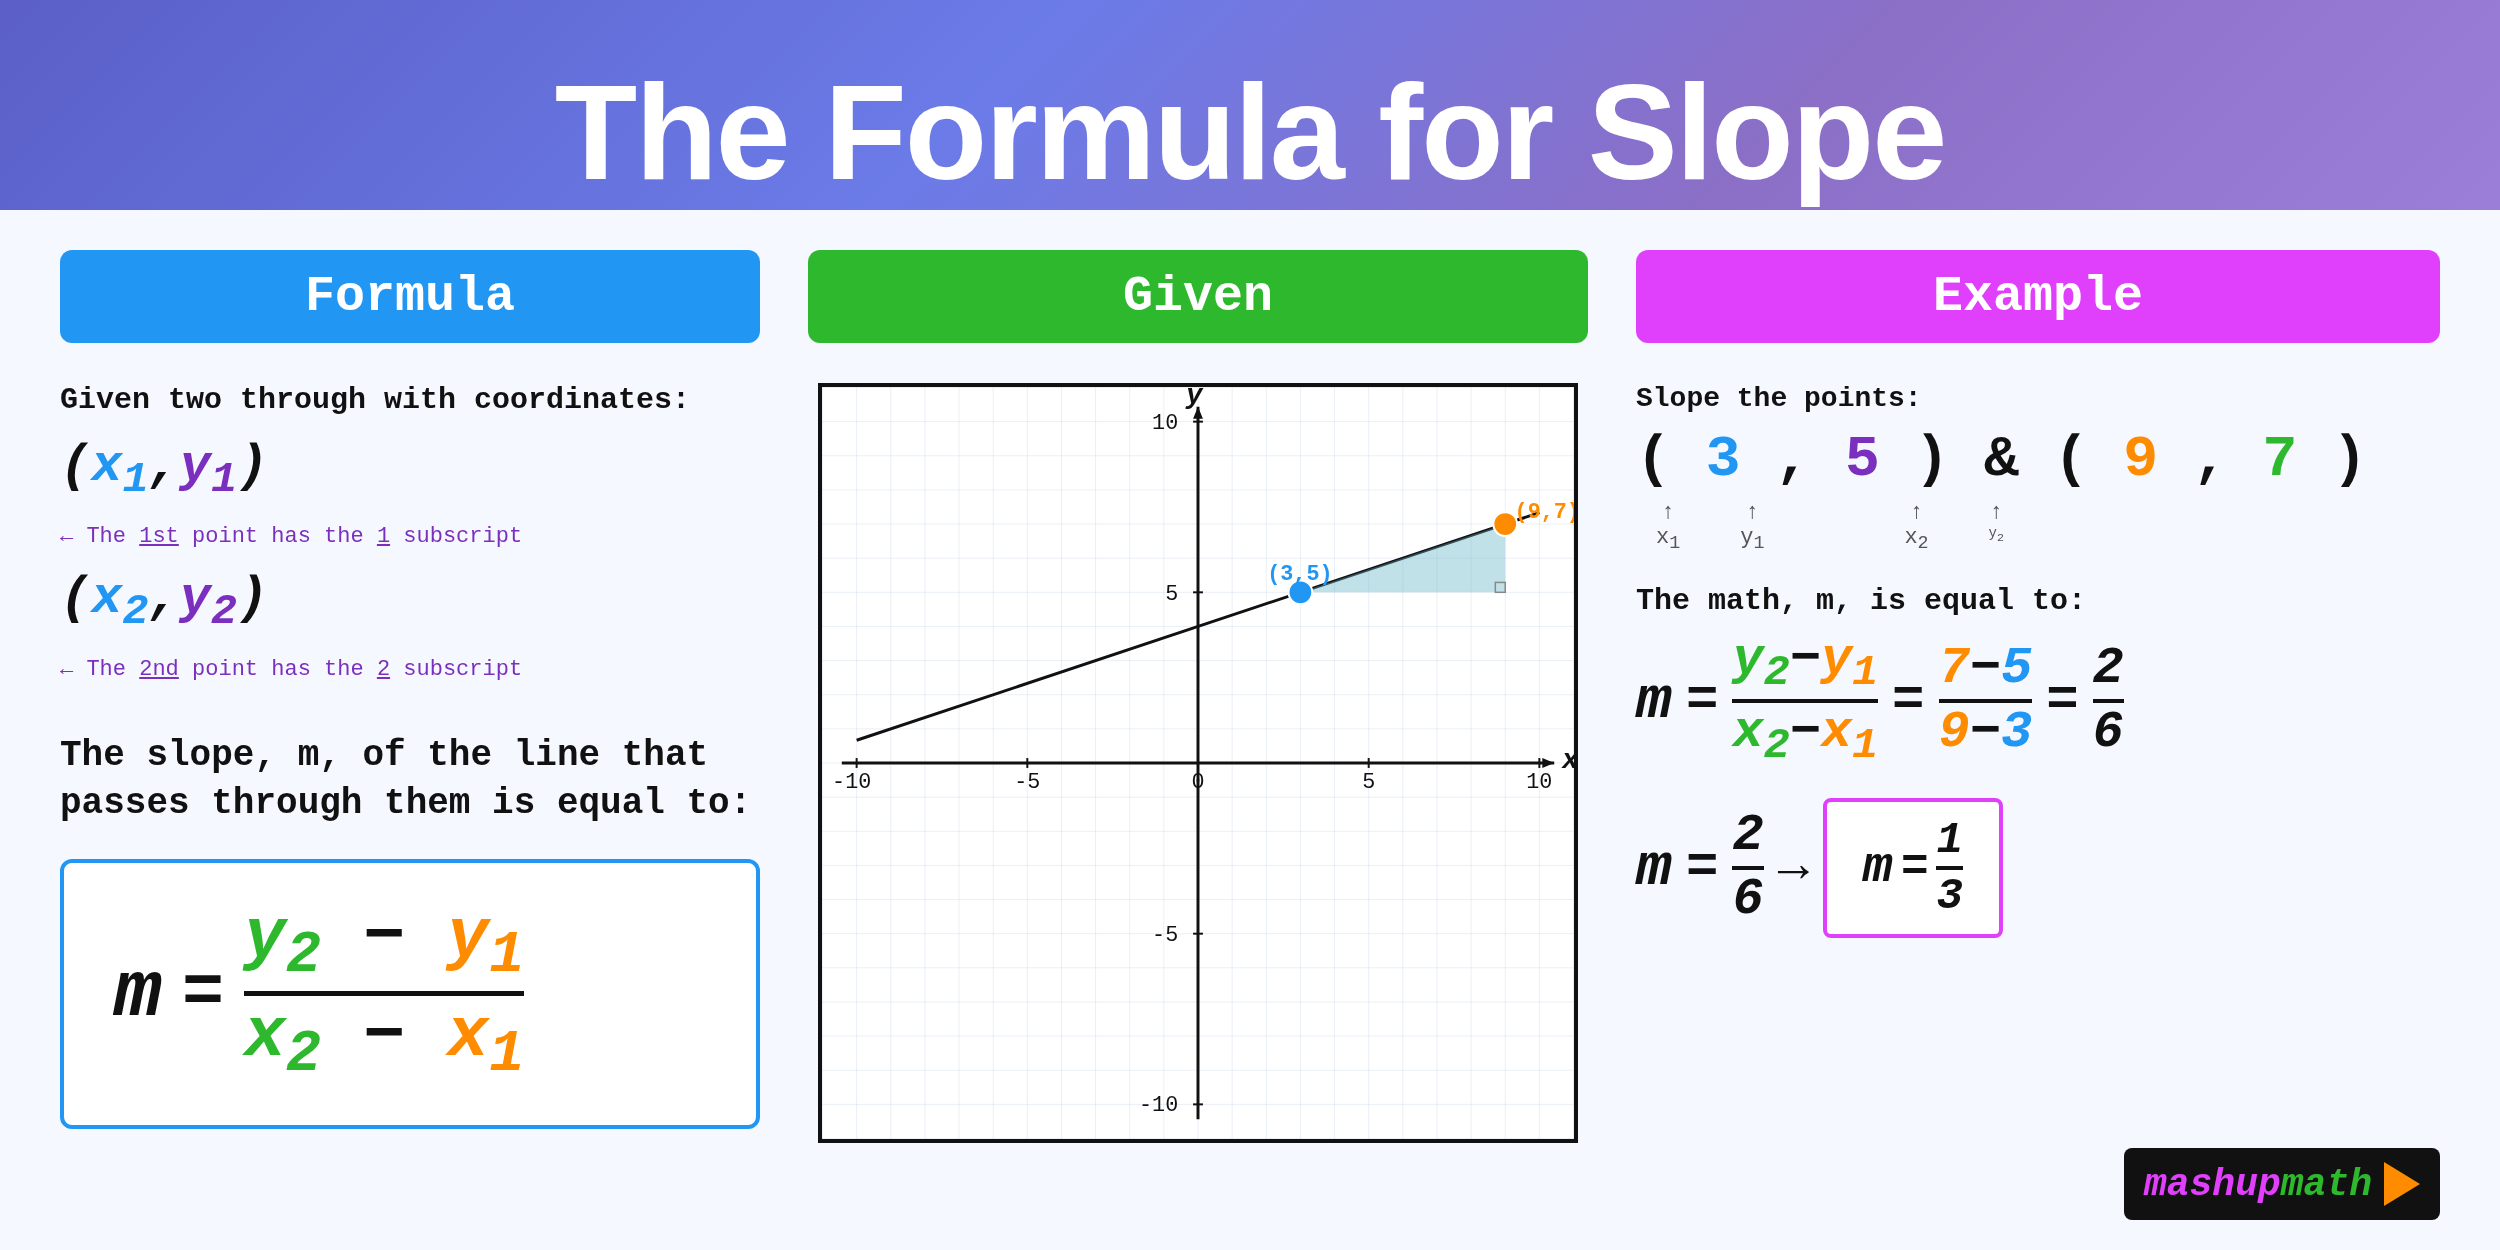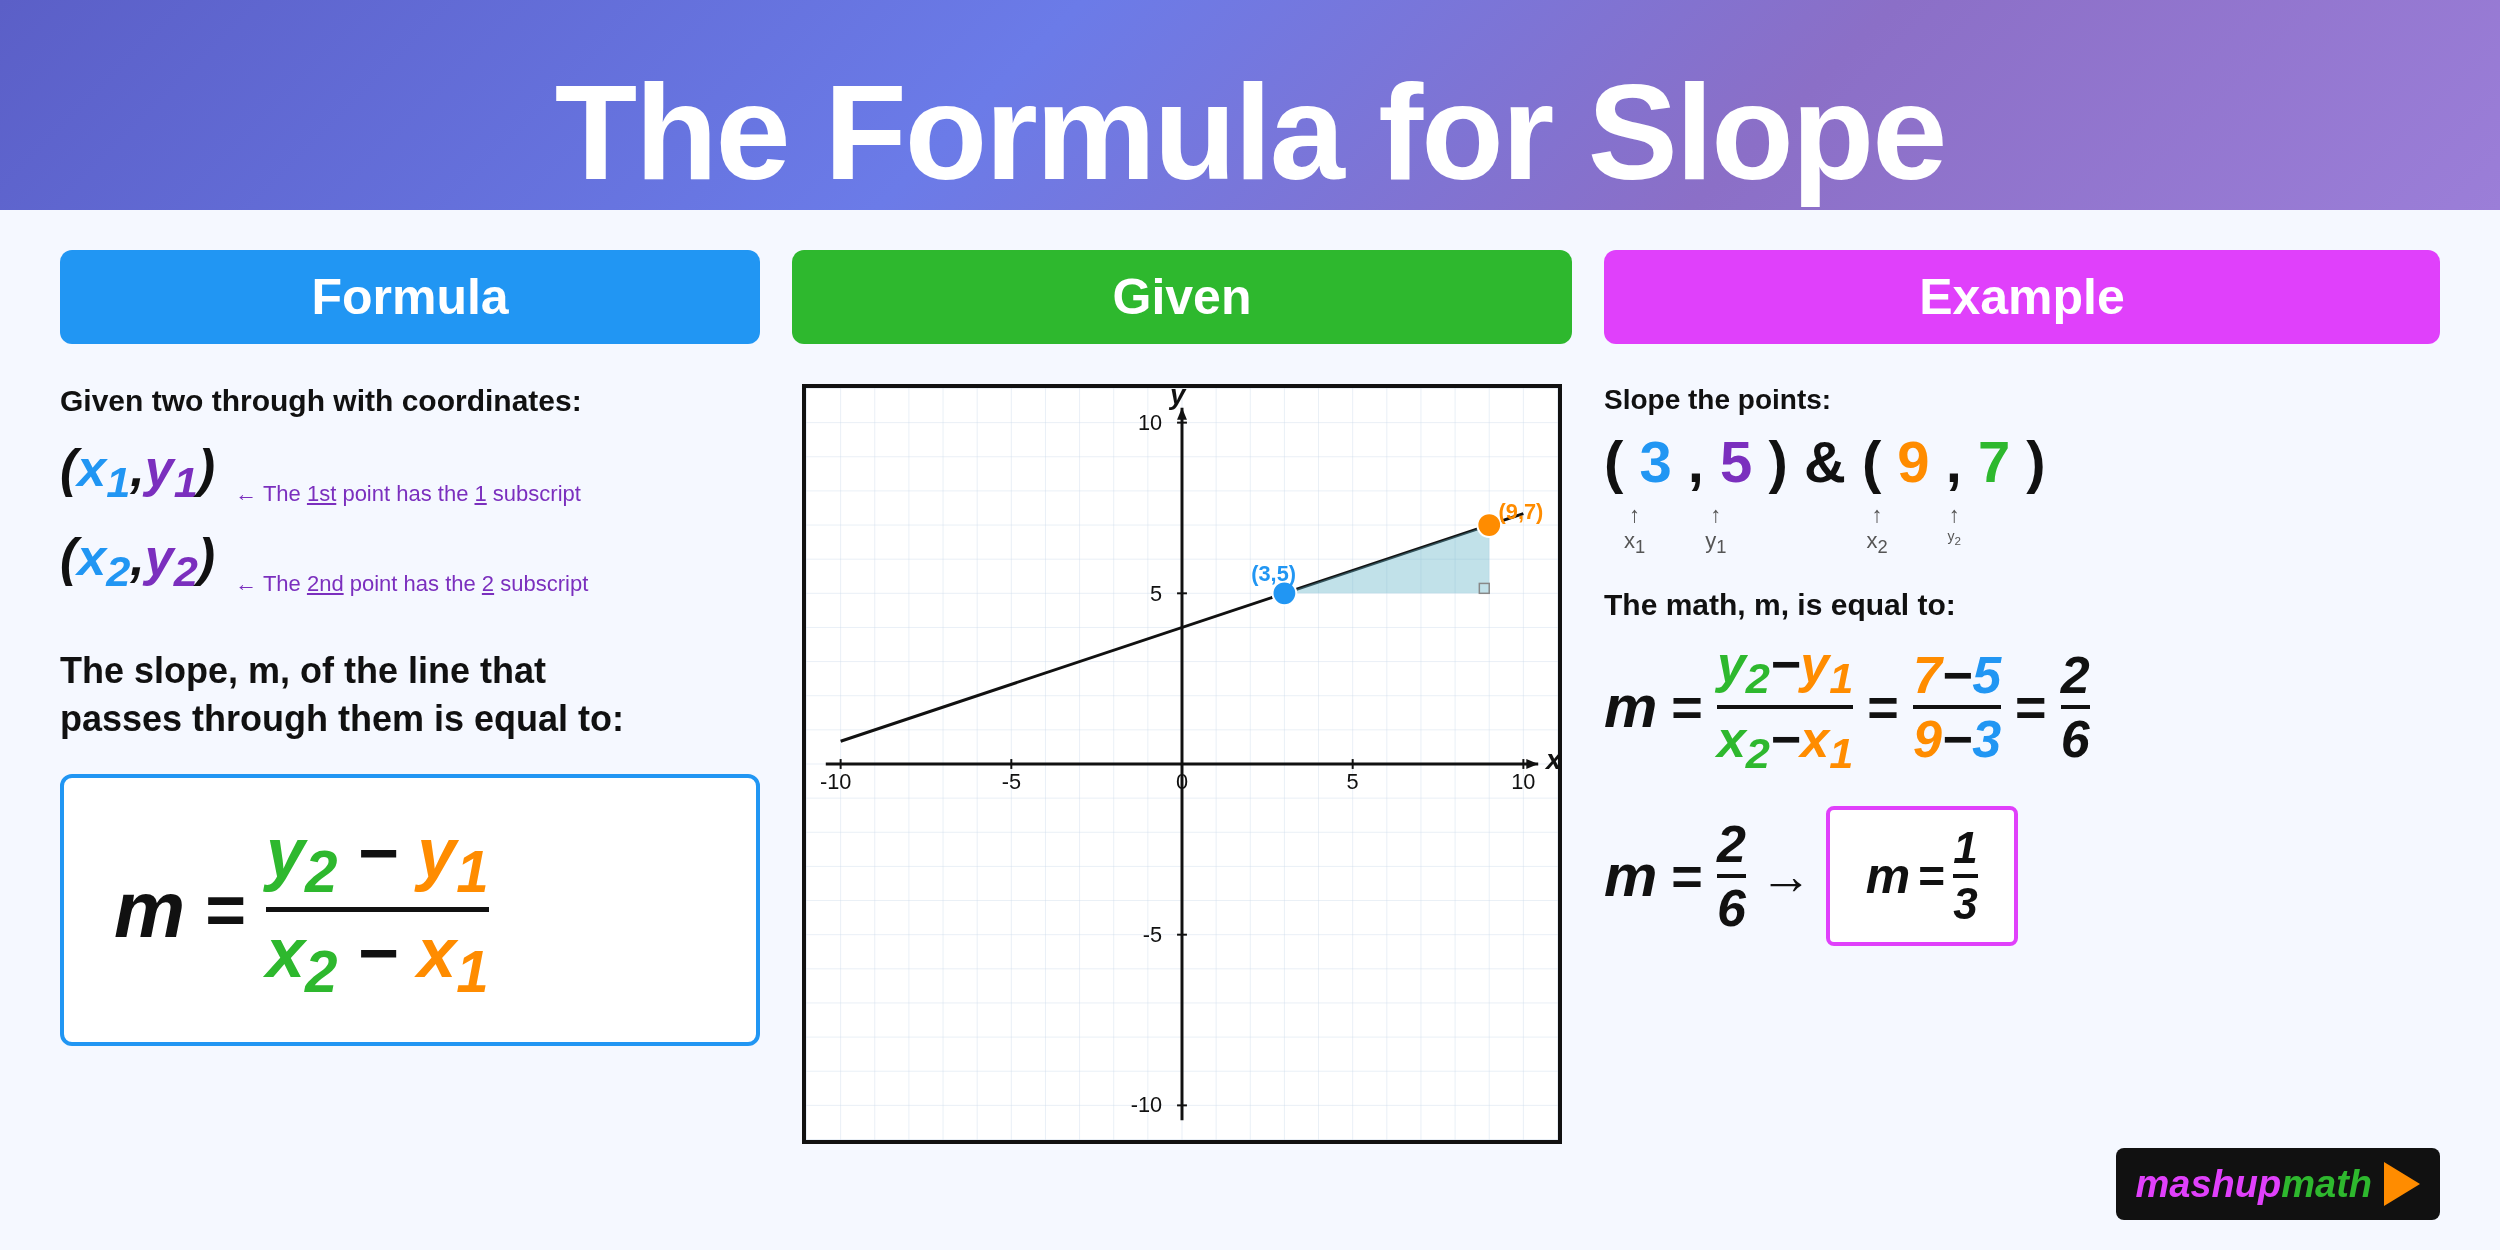--- a/index.html
+++ b/index.html
@@ -29,21 +29,22 @@
       letter-spacing: -2px;
     }
 
     .main-content {
       display: flex;
       flex-direction: row;
       width: 100%;
       height: 1040px;
       background: #f5f8ff;
       padding: 40px 60px 30px 60px;
-      gap: 32px;
+      gap: 48px;
+      font-family: Liberation Mono, monospace;
     }
 
     
     .formula-section {
       flex: 0 0 700px;
       display: flex;
       flex-direction: column;
       align-items: flex-start;
       gap: 0;
     }
@@ -65,23 +66,24 @@
 
     .formula-given {
       font-size: 30px;
       font-weight: 700;
       color: #111;
       margin-bottom: 20px;
     }
 
     .formula-point-row {
       display: flex;
-      align-items: flex-end;
+      align-items: flex-start;
       margin-bottom: 20px;
       gap: 20px;
+      flex-direction: column;
     }
 
     .formula-point-label {
       font-size: 52px;
       font-weight: 700;
       color: #111;
       font-style: italic;
     }
 
     .formula-point-label .sub-blue { color: #2196F3; }

